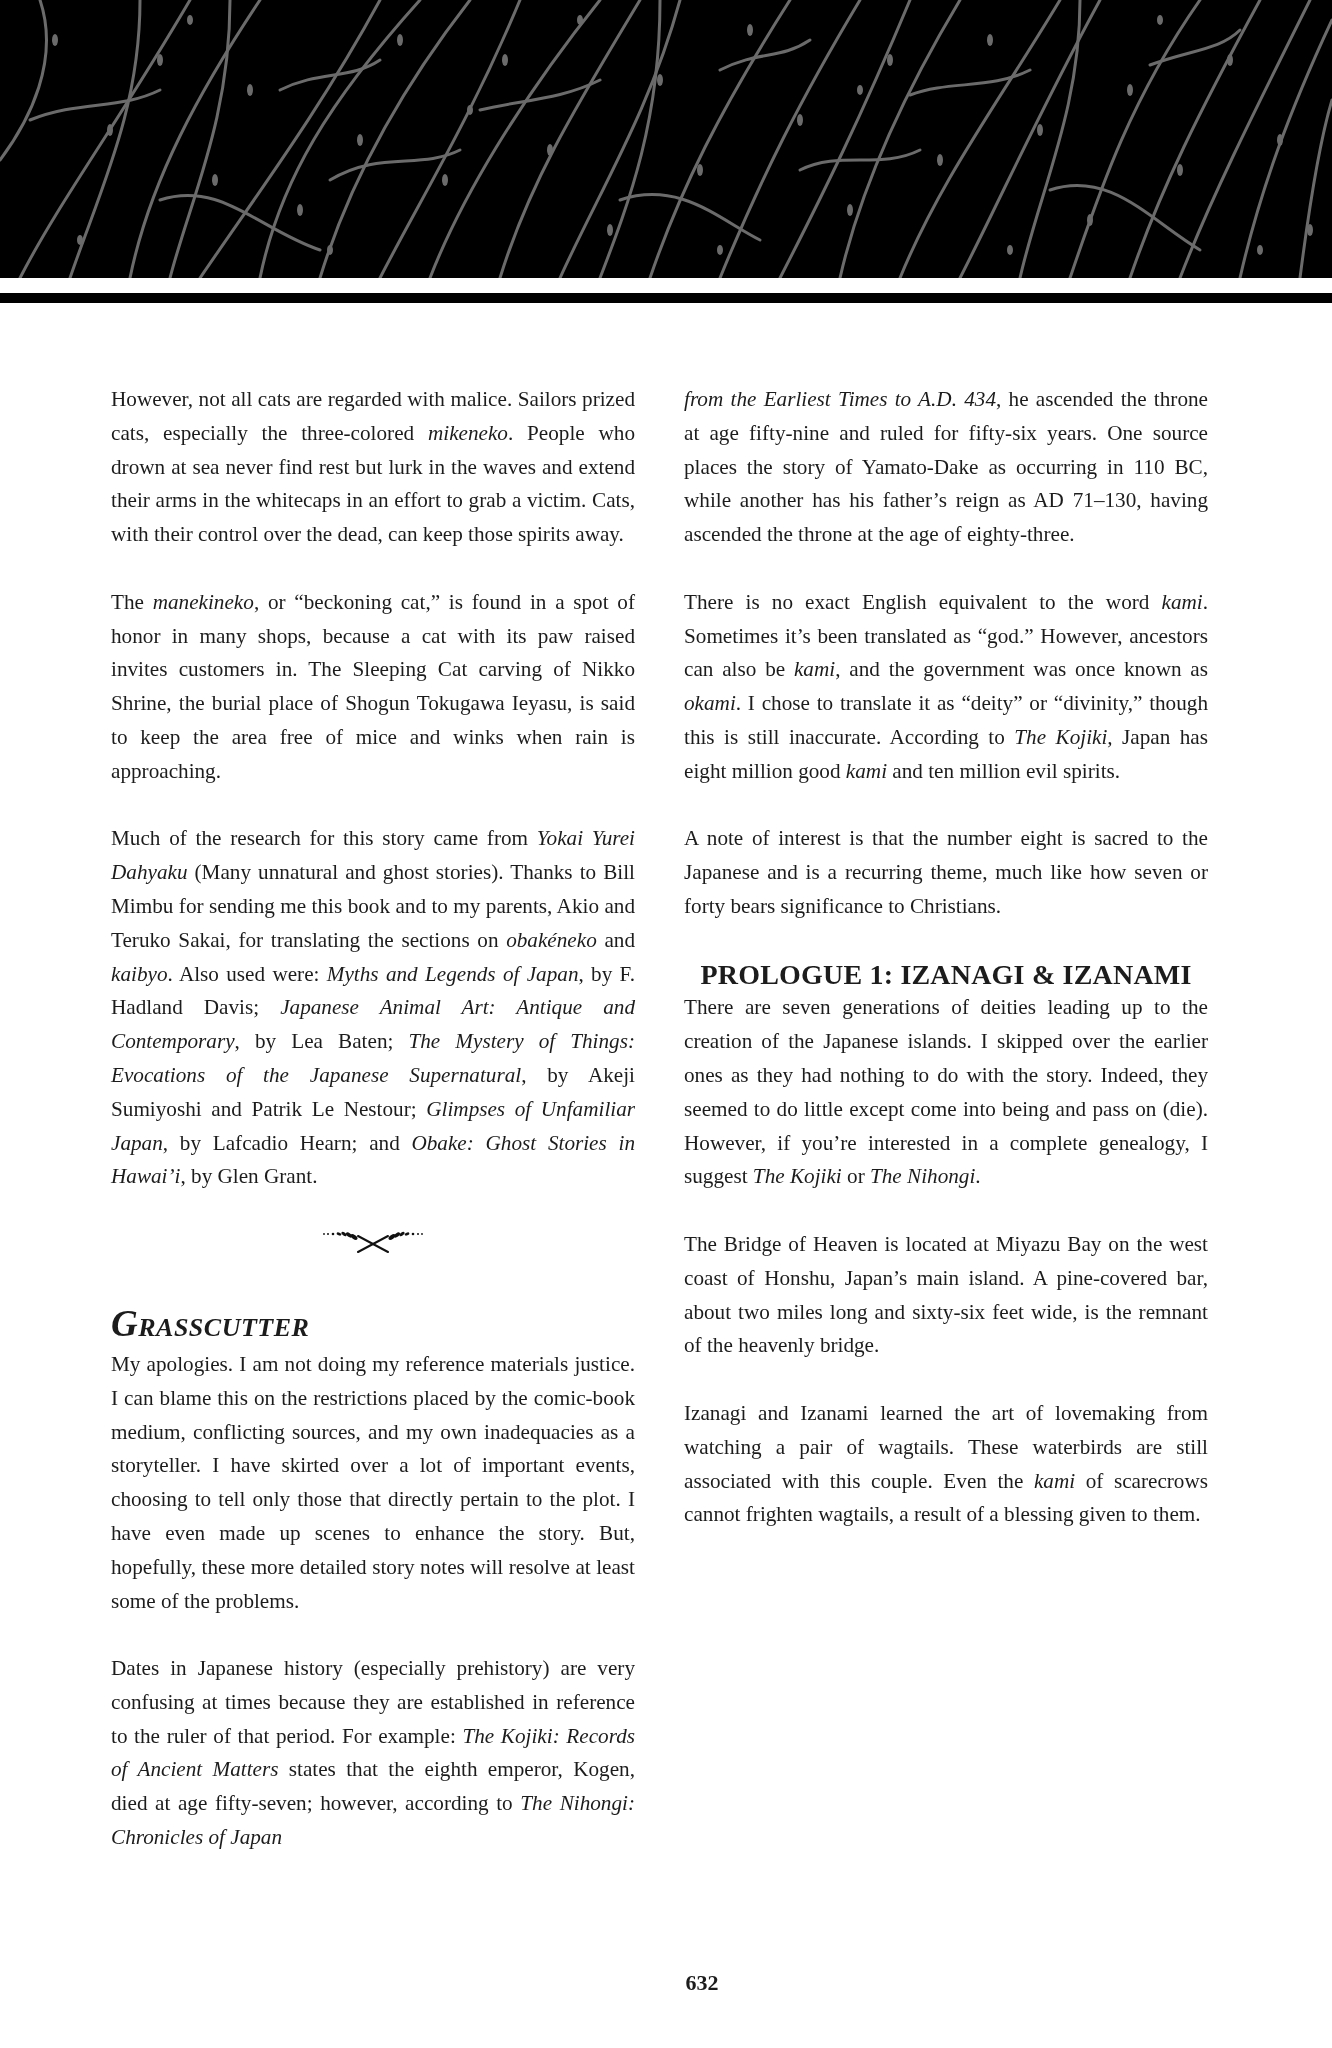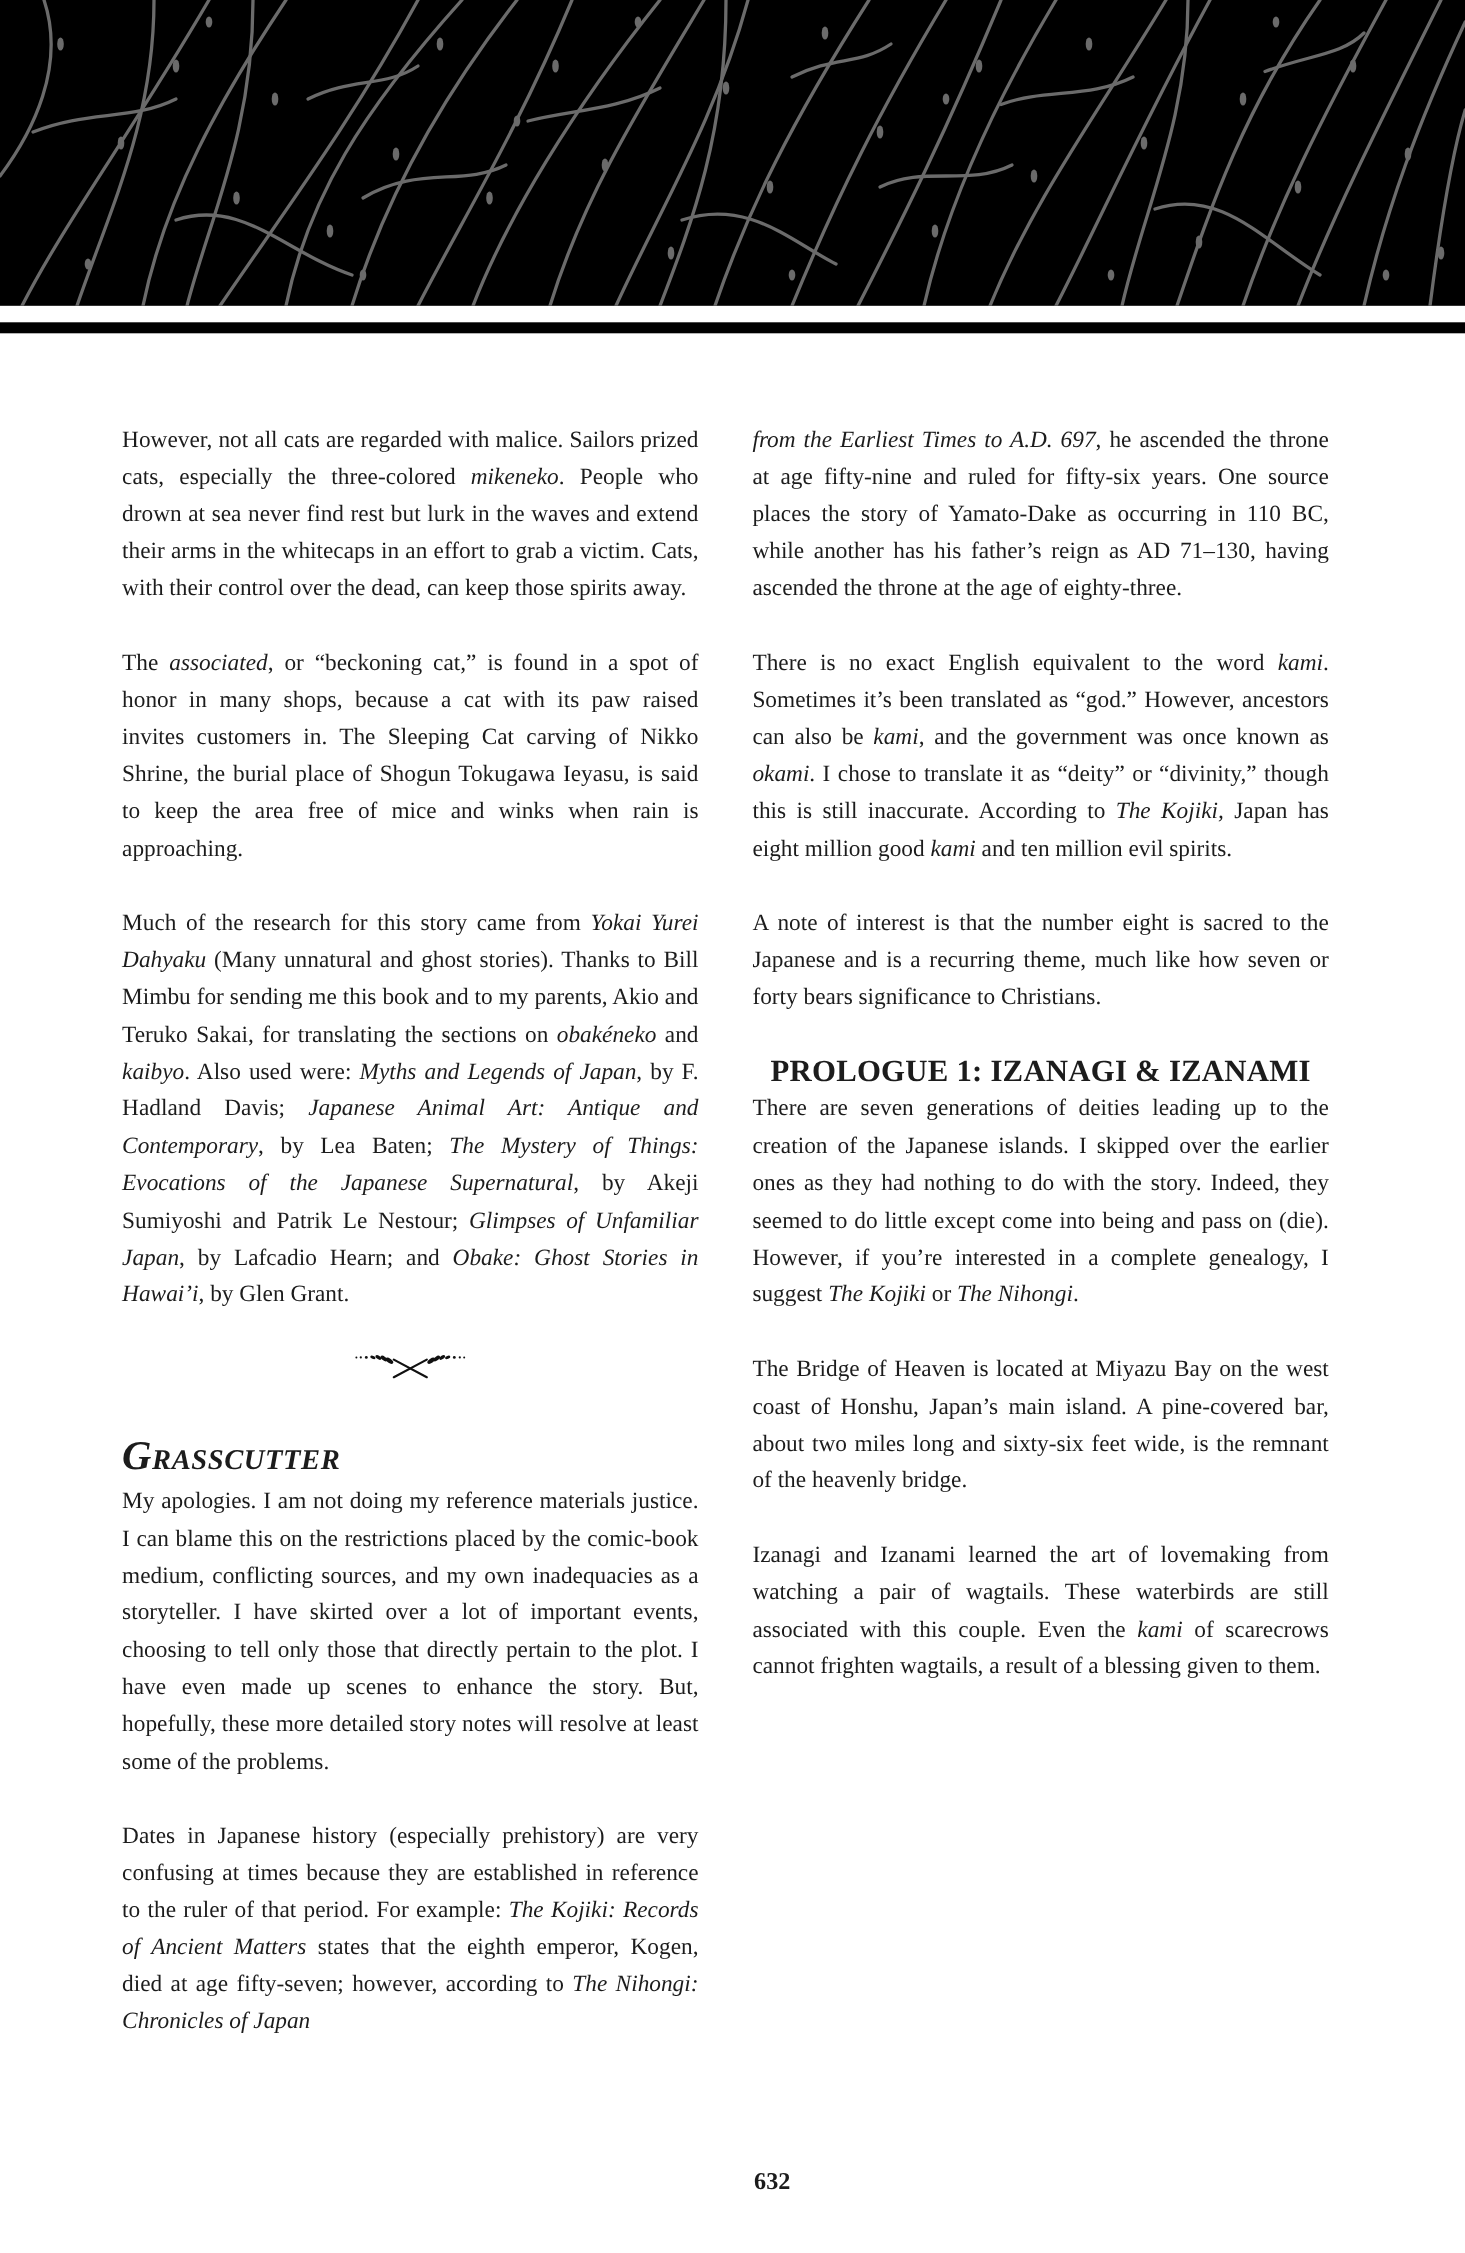--- a/index.html
+++ b/index.html
@@ -167,21 +167,21 @@
       <ellipse cx="1160" cy="20" rx="3" ry="5"></ellipse>
       <ellipse cx="1260" cy="250" rx="3" ry="5"></ellipse>
     </g>
   </svg>
 </div>
 <div class="header-rule"></div>
 
 <div class="column col-left">
   <p><span>However, not all cats are regarded with malice. Sailors prized cats, especially the three-colored </span><em>mikeneko</em><span>. People who drown at sea never find rest but lurk in the waves and extend their arms in the whitecaps in an effort to grab a victim. Cats, with their control over the dead, can keep those spirits away.</span></p>
 
-  <p><span>The </span><em>associated</em><span>, or “beckoning cat,” is found in a spot of honor in many shops, because a cat with its paw raised invites customers in. The Sleeping Cat carving of Nikko Shrine, the burial place of Shogun Tokugawa Ieyasu, is said to keep the area free of mice and winks when rain is approaching.</span></p>
+  <p><span>The </span><em>manekineko</em><span>, or “beckoning cat,” is found in a spot of honor in many shops, because a cat with its paw raised invites customers in. The Sleeping Cat carving of Nikko Shrine, the burial place of Shogun Tokugawa Ieyasu, is said to keep the area free of mice and winks when rain is approaching.</span></p>
 
   <p><span>Much of the research for this story came from </span><em>Yokai Yurei Dahyaku</em><span> (Many unnatural and ghost stories). Thanks to Bill Mimbu for sending me this book and to my parents, Akio and Teruko Sakai, for translating the sections on </span><em>obakéneko</em><span> and </span><em>kaibyo</em><span>. Also used were: </span><em>Myths and Legends of Japan</em><span>, by F. Hadland Davis; </span><em>Japanese Animal Art: Antique and Contemporary</em><span>, by Lea Baten; </span><em>The Mystery of Things: Evocations of the Japanese Supernatural</em><span>, by Akeji Sumiyoshi and Patrik Le Nestour; </span><em>Glimpses of Unfamiliar Japan</em><span>, by Lafcadio Hearn; and </span><em>Obake: Ghost Stories in Hawai’i</em><span>, by Glen Grant.</span></p>
 
   <svg class="ornament" viewBox="0 0 110 30">
     <g stroke="#111" stroke-width="2" fill="none" stroke-linecap="round">
       <path d="M40 24 L70 8"></path>
       <path d="M70 24 L40 8"></path>
     </g>
     <g fill="#111">
       <ellipse cx="36" cy="9" rx="4" ry="2" transform="rotate(35 36 9)"></ellipse>
@@ -202,21 +202,21 @@
   </svg>
 
   <h2 class="section-title">Grasscutter</h2>
 
   <p>My apologies. I am not doing my reference materials justice. I can blame this on the restrictions placed by the comic-book medium, conflicting sources, and my own inadequacies as a storyteller. I have skirted over a lot of important events, choosing to tell only those that directly pertain to the plot. I have even made up scenes to enhance the story. But, hopefully, these more detailed story notes will resolve at least some of the problems.</p>
 
   <p class="tight"><span>Dates in Japanese history (especially prehistory) are very confusing at times because they are established in reference to the ruler of that period. For example: </span><em>The Kojiki: Records of Ancient Matters</em><span> states that the eighth emperor, Kogen, died at age fifty-seven; how­ever, according to </span><em>The Nihongi: Chronicles of Japan</em></p>
 </div>
 
 <div class="column col-right">
-  <p><em>from the Earliest Times to A.D. 697</em><span>, he ascended the throne at age fifty-nine and ruled for fifty-six years. One source places the story of Yamato-Dake as occur­ring in 110 BC, while another has his father’s reign as AD 71–130, having ascended the throne at the age of eighty-three.</span></p>
+  <p><em>from the Earliest Times to A.D. 434</em><span>, he ascended the throne at age fifty-nine and ruled for fifty-six years. One source places the story of Yamato-Dake as occur­ring in 110 BC, while another has his father’s reign as AD 71–130, having ascended the throne at the age of eighty-three.</span></p>
 
   <p><span>There is no exact English equivalent to the word </span><em>kami</em><span>. Sometimes it’s been translated as “god.” However, ancestors can also be </span><em>kami</em><span>, and the government was once known as </span><em>okami</em><span>. I chose to translate it as “deity” or “divinity,” though this is still inaccurate. According to </span><em>The Kojiki,</em><span> Japan has eight million good </span><em>kami</em><span> and ten million evil spirits.</span></p>
 
   <p>A note of interest is that the number eight is sacred to the Japanese and is a recurring theme, much like how seven or forty bears significance to Christians.</p>
 
   <h3 class="subhead">PROLOGUE 1: IZANAGI &amp; IZANAMI</h3>
 
   <p><span>There are seven generations of deities leading up to the creation of the Japanese islands. I skipped over the earlier ones as they had nothing to do with the story. Indeed, they seemed to do little except come into being and pass on (die). However, if you’re interested in a complete genealogy, I suggest </span><em>The Kojiki</em><span> or </span><em>The Nihongi</em><span>.</span></p>
 
   <p>The Bridge of Heaven is located at Miyazu Bay on the west coast of Honshu, Japan’s main island. A pine-covered bar, about two miles long and sixty-six feet wide, is the remnant of the heavenly bridge.</p>

